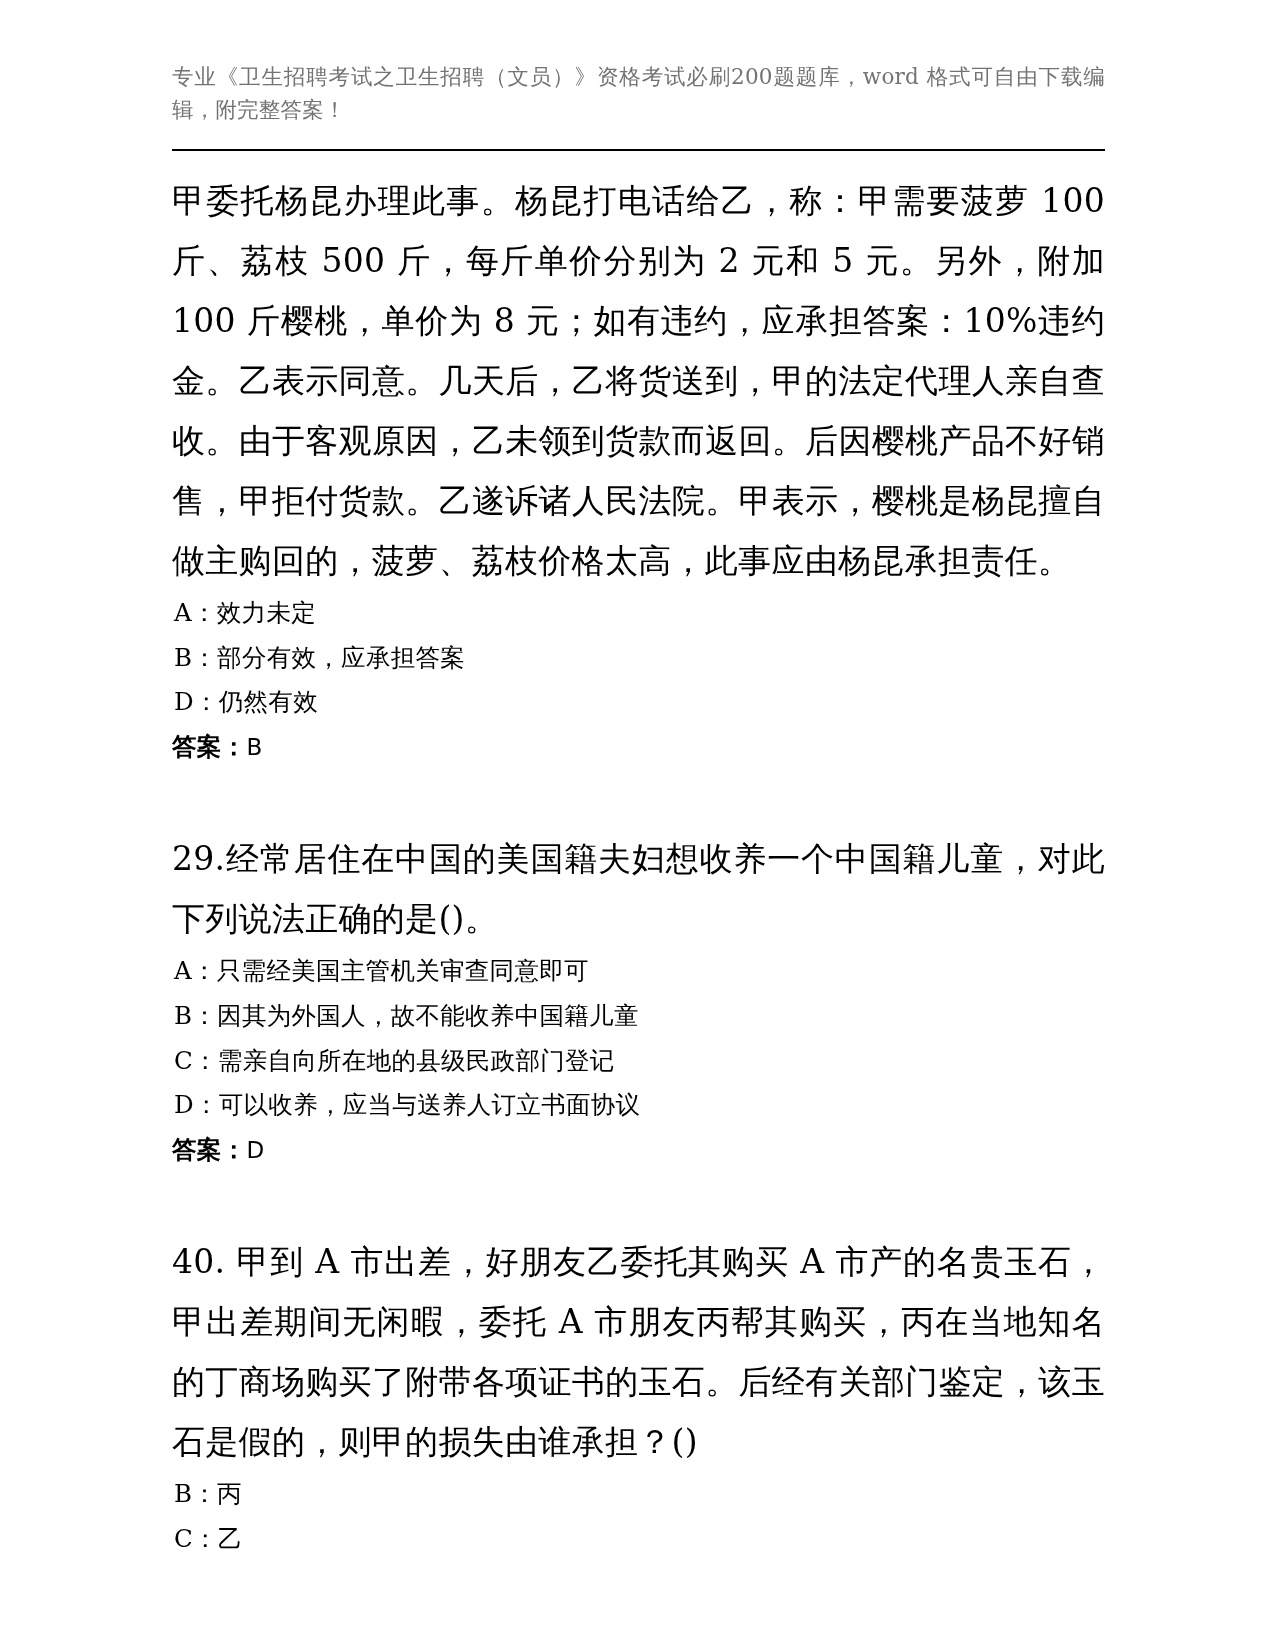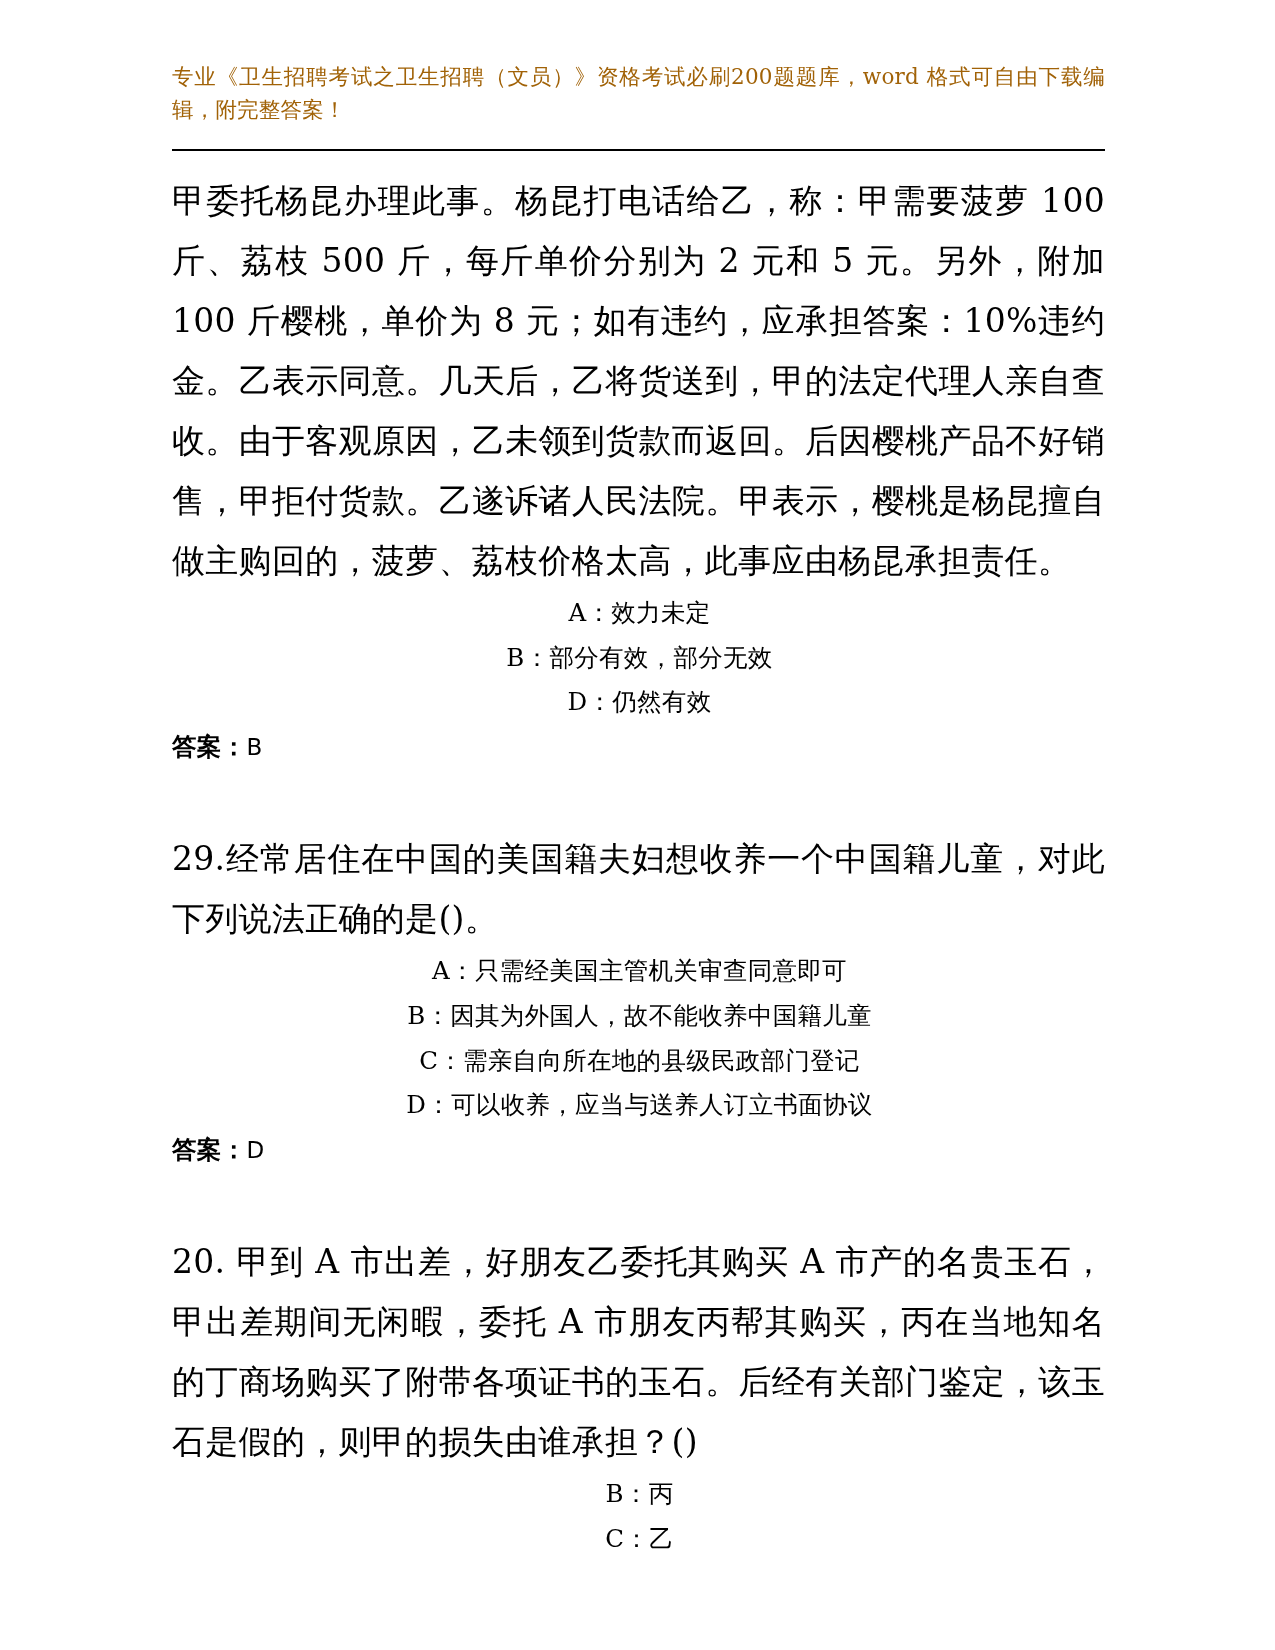--- a/index.html
+++ b/index.html
@@ -18,21 +18,21 @@
     width: 1275px;
     height: 1650px;
     box-sizing: border-box;
     padding: 60px 170px 0 172px;
   }
   .doc-header {
     font-size: 21.5px;
     line-height: 1.55;
     letter-spacing: 0.2px;
     text-align: justify;
-    color: #a16207;
+    color: #737373;
   }
   .header-rule {
     margin-top: 22px;
     border: none;
     border-top: 2px solid #000;
     width: 100%;
   }
   .body-block {
     margin-top: 20px;
   }
@@ -60,51 +60,50 @@
   .answer .answer-value {
     font-weight: normal;
     font-family: "DejaVu Sans", "Liberation Sans", sans-serif;
     font-size: 23px;
   }
   .q-gap {
     height: 40px;
   }
   .opt-indent {
     padding-left: 2px;
-    text-align: center;
   }
 </style>
 </head>
 <body>
 
 <div class="page">
 
   <div class="doc-header">专业《卫生招聘考试之卫生招聘（文员）》资格考试必刷200题题库，word 格式可自由下载编辑，附完整答案！</div>
   <hr class="header-rule">
 
   <div class="body-block">
     <p class="para">甲委托杨昆办理此事。杨昆打电话给乙，称：甲需要菠萝 100 斤、荔枝 500 斤，每斤单价分别为 2 元和 5 元。另外，附加 100 斤樱桃，单价为 8 元；如有违约，应承担答案：10%违约金。乙表示同意。几天后，乙将货送到，甲的法定代理人亲自查收。由于客观原因，乙未领到货款而返回。后因樱桃产品不好销售，甲拒付货款。乙遂诉诸人民法院。甲表示，樱桃是杨昆擅自做主购回的，菠萝、荔枝价格太高，此事应由杨昆承担责任。</p>
     <p class="option opt-indent">A：效力未定</p>
-    <p class="option opt-indent">B：部分有效，部分无效</p>
+    <p class="option opt-indent">B：部分有效，应承担答案</p>
     <p class="option opt-indent">D：仍然有效</p>
     <p class="answer"><span>答案：</span><span class="answer-value">B</span></p>
   </div>
 
   <div class="q-gap"></div>
 
   <div class="body-block">
     <p class="para">29.经常居住在中国的美国籍夫妇想收养一个中国籍儿童，对此下列说法正确的是()。</p>
     <p class="option opt-indent">A：只需经美国主管机关审查同意即可</p>
     <p class="option opt-indent">B：因其为外国人，故不能收养中国籍儿童</p>
     <p class="option opt-indent">C：需亲自向所在地的县级民政部门登记</p>
     <p class="option opt-indent">D：可以收养，应当与送养人订立书面协议</p>
     <p class="answer"><span>答案：</span><span class="answer-value">D</span></p>
   </div>
 
   <div class="q-gap"></div>
 
   <div class="body-block">
-    <p class="para">20. 甲到 A 市出差，好朋友乙委托其购买 A 市产的名贵玉石，甲出差期间无闲暇，委托 A 市朋友丙帮其购买，丙在当地知名的丁商场购买了附带各项证书的玉石。后经有关部门鉴定，该玉石是假的，则甲的损失由谁承担？()</p>
+    <p class="para">40. 甲到 A 市出差，好朋友乙委托其购买 A 市产的名贵玉石，甲出差期间无闲暇，委托 A 市朋友丙帮其购买，丙在当地知名的丁商场购买了附带各项证书的玉石。后经有关部门鉴定，该玉石是假的，则甲的损失由谁承担？()</p>
     <p class="option opt-indent">B：丙</p>
     <p class="option opt-indent">C：乙</p>
   </div>
 
 </div>
 
 </body></html>

